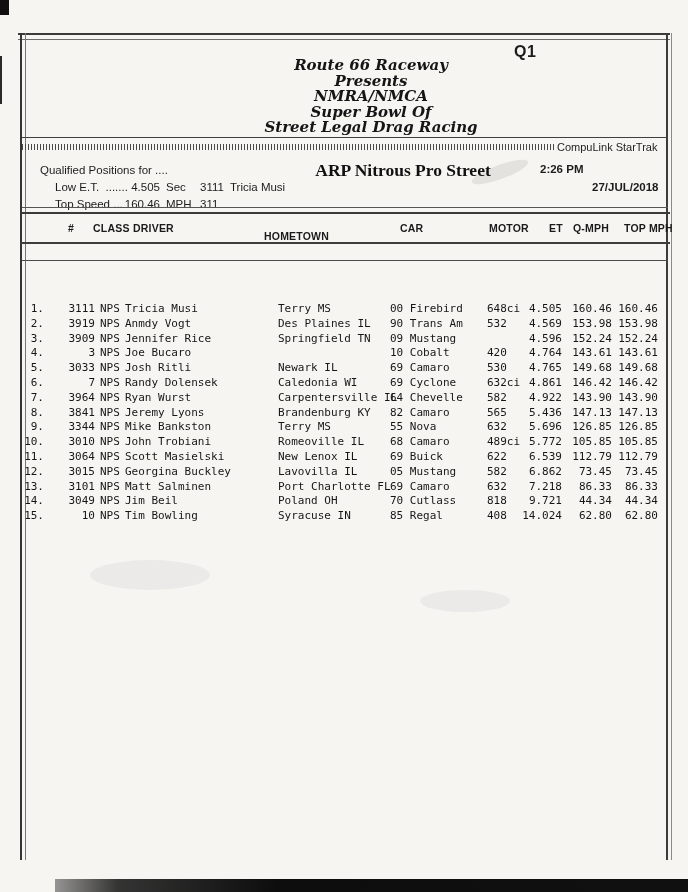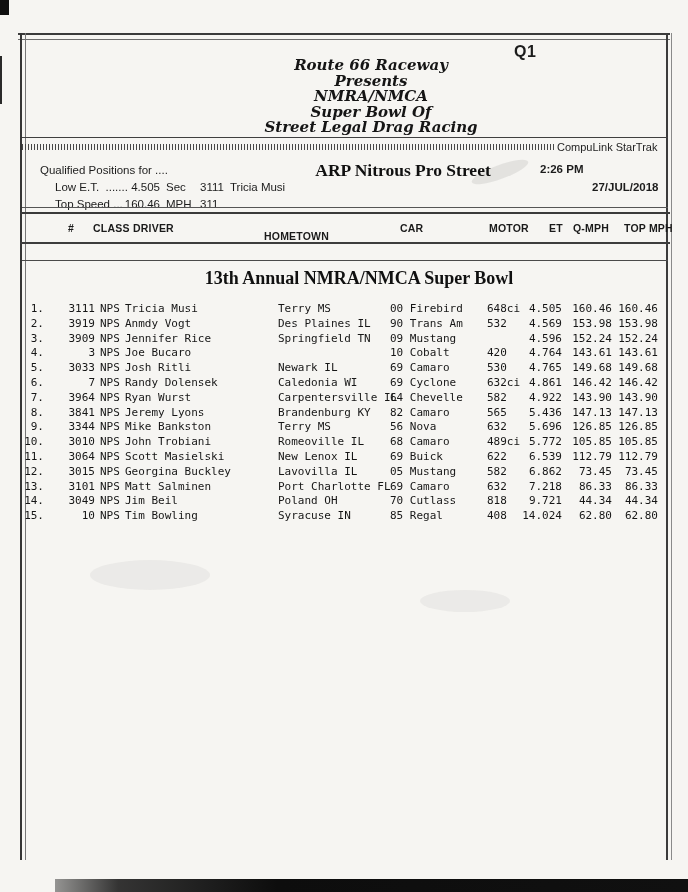--- a/index.html
+++ b/index.html
@@ -157,21 +157,20 @@
     <span class="th th-hometown">HOMETOWN</span>
     <span class="th th-car">CAR</span>
     <span class="th th-motor">MOTOR</span>
     <span class="th th-et">ET</span>
     <span class="th th-qmph">Q-MPH</span>
     <span class="th th-topmph">TOP MPH</span>
   </div>
   <div class="rule-solid-4"></div>
   <div class="rule-solid-5"></div>
 
-  <div class="event-title">13th Annual NMRA/NMCA Super Bowl</div>
 
   <div class="rows">
       <div class="trow">
         <span class="c c-rank">1.</span>
         <span class="c c-number">3111</span>
         <span class="c c-class">NPS</span>
         <span class="c c-driver">Tricia Musi</span>
         <span class="c c-hometown">Terry MS</span>
         <span class="c c-car">00 Firebird</span>
         <span class="c c-motor">648ci</span>
@@ -262,21 +261,21 @@
         <span class="c c-et">5.436</span>
         <span class="c c-qmph">147.13</span>
         <span class="c c-topmph">147.13</span>
       </div>
       <div class="trow">
         <span class="c c-rank">9.</span>
         <span class="c c-number">3344</span>
         <span class="c c-class">NPS</span>
         <span class="c c-driver">Mike Bankston</span>
         <span class="c c-hometown">Terry MS</span>
-        <span class="c c-car">56 Nova</span>
+        <span class="c c-car">55 Nova</span>
         <span class="c c-motor">632</span>
         <span class="c c-et">5.696</span>
         <span class="c c-qmph">126.85</span>
         <span class="c c-topmph">126.85</span>
       </div>
       <div class="trow">
         <span class="c c-rank">10.</span>
         <span class="c c-number">3010</span>
         <span class="c c-class">NPS</span>
         <span class="c c-driver">John Trobiani</span>

